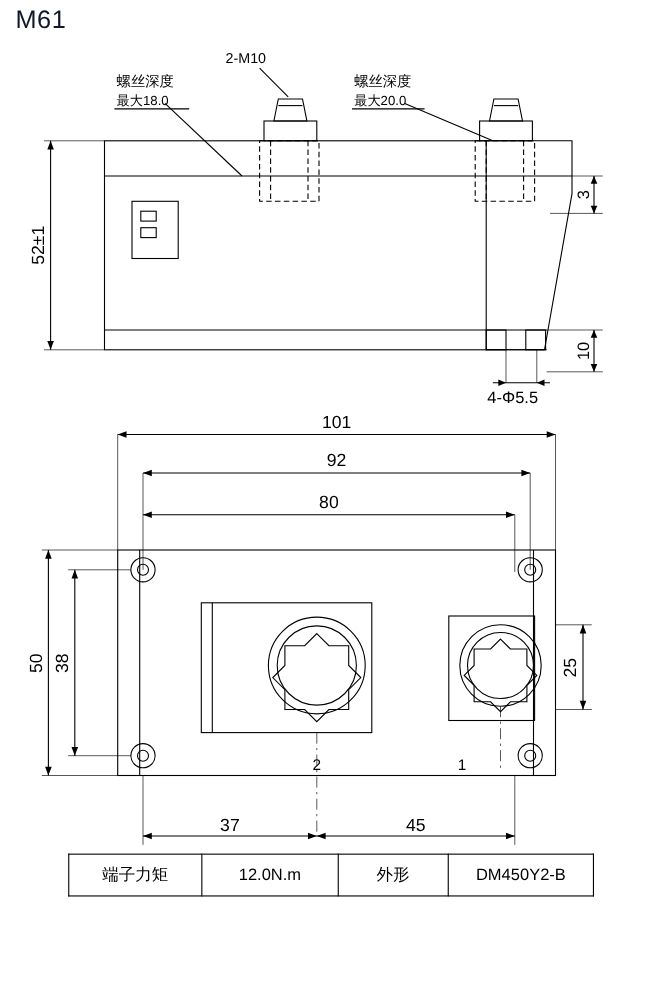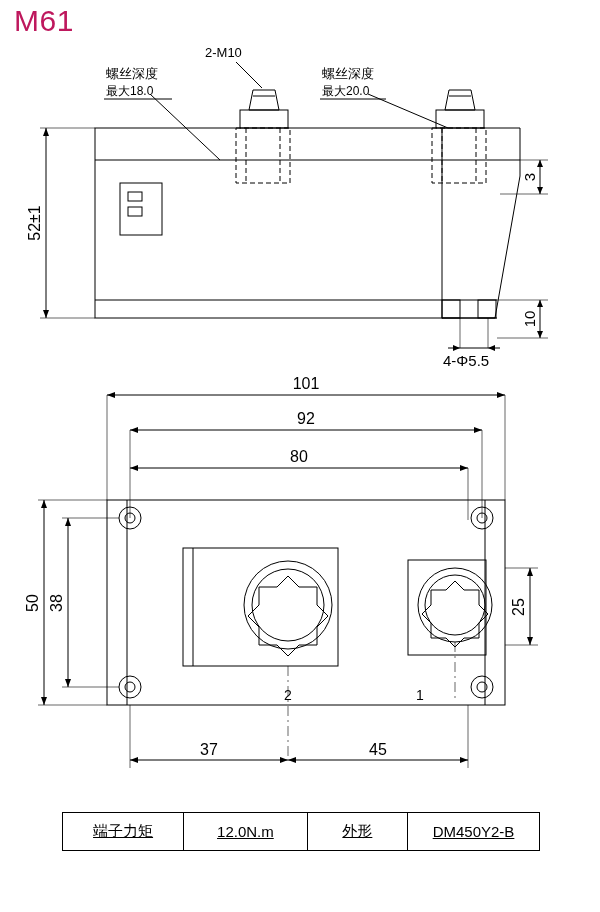--- a/index.html
+++ b/index.html
@@ -18,37 +18,36 @@
   #sheet {
     position: absolute;
     left: 0; top: 0;
     width: 600px;
     height: 912px;
   }
   .title {
     position: absolute;
     left: 14px;
     top: 4px;
-    font-size: 30px;
-    color: #be185d;
+    font-size: 23px;
+    color: #0f172a;
     letter-spacing: 0.5px;
     font-family: "Liberation Sans", sans-serif;
   }
   svg { display: block; }
   .lbl {
     font-family: "Liberation Sans", sans-serif;
     fill: #000;
   }
   table.spec {
     position: absolute;
     left: 62px;
-    top: 812px;
+    top: 776px;
     border-collapse: collapse;
     width: 478px;
-    text-decoration: underline;
   }
   table.spec td {
     border: 1px solid #000;
     height: 37px;
     text-align: center;
     font-size: 15px;
     font-family: "Liberation Sans", sans-serif;
     padding: 0 4px;
   }
   td.c0 { width: 118px; }

